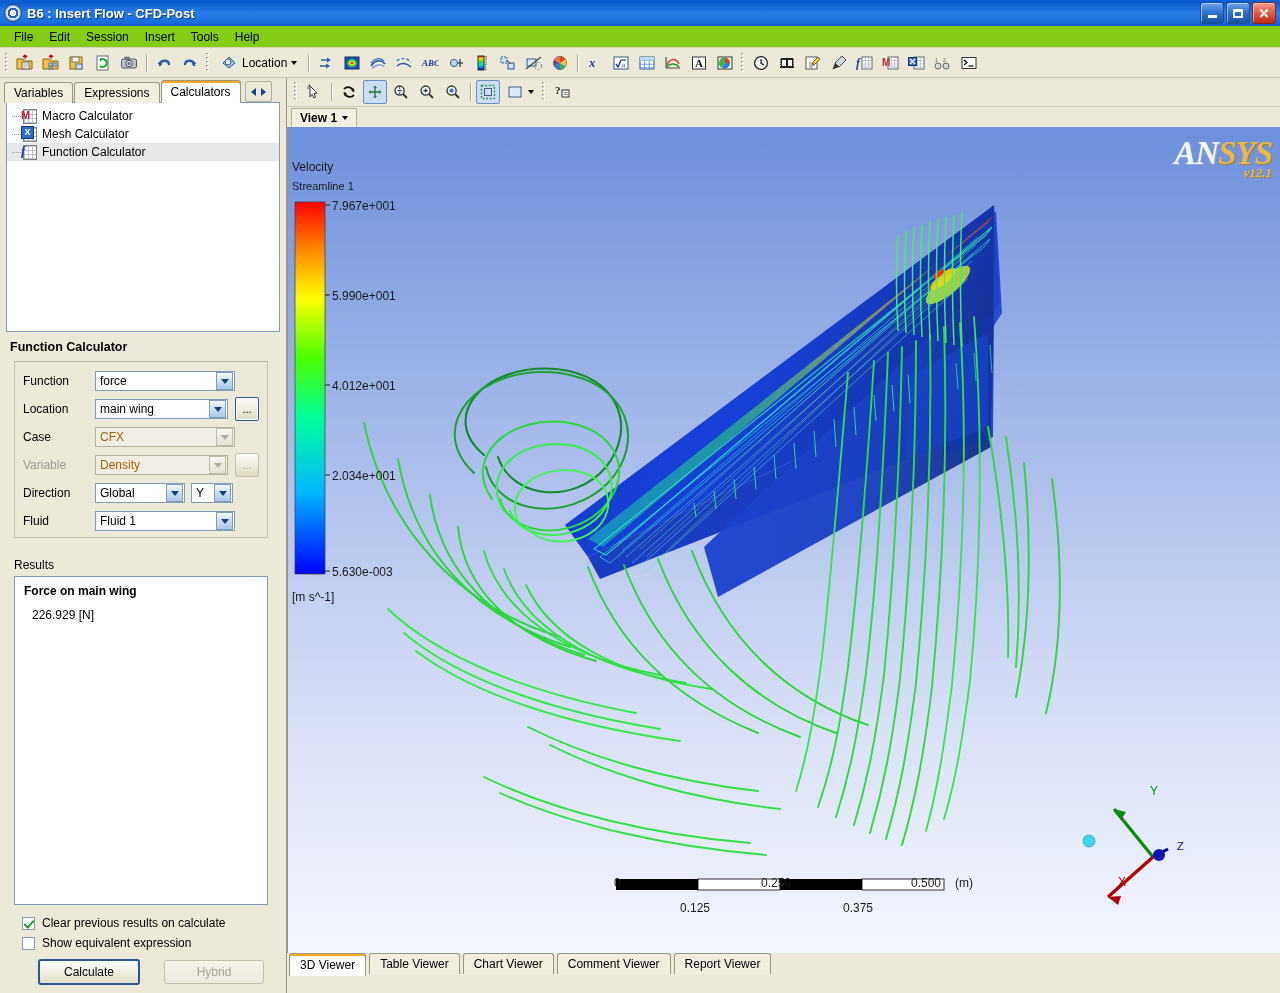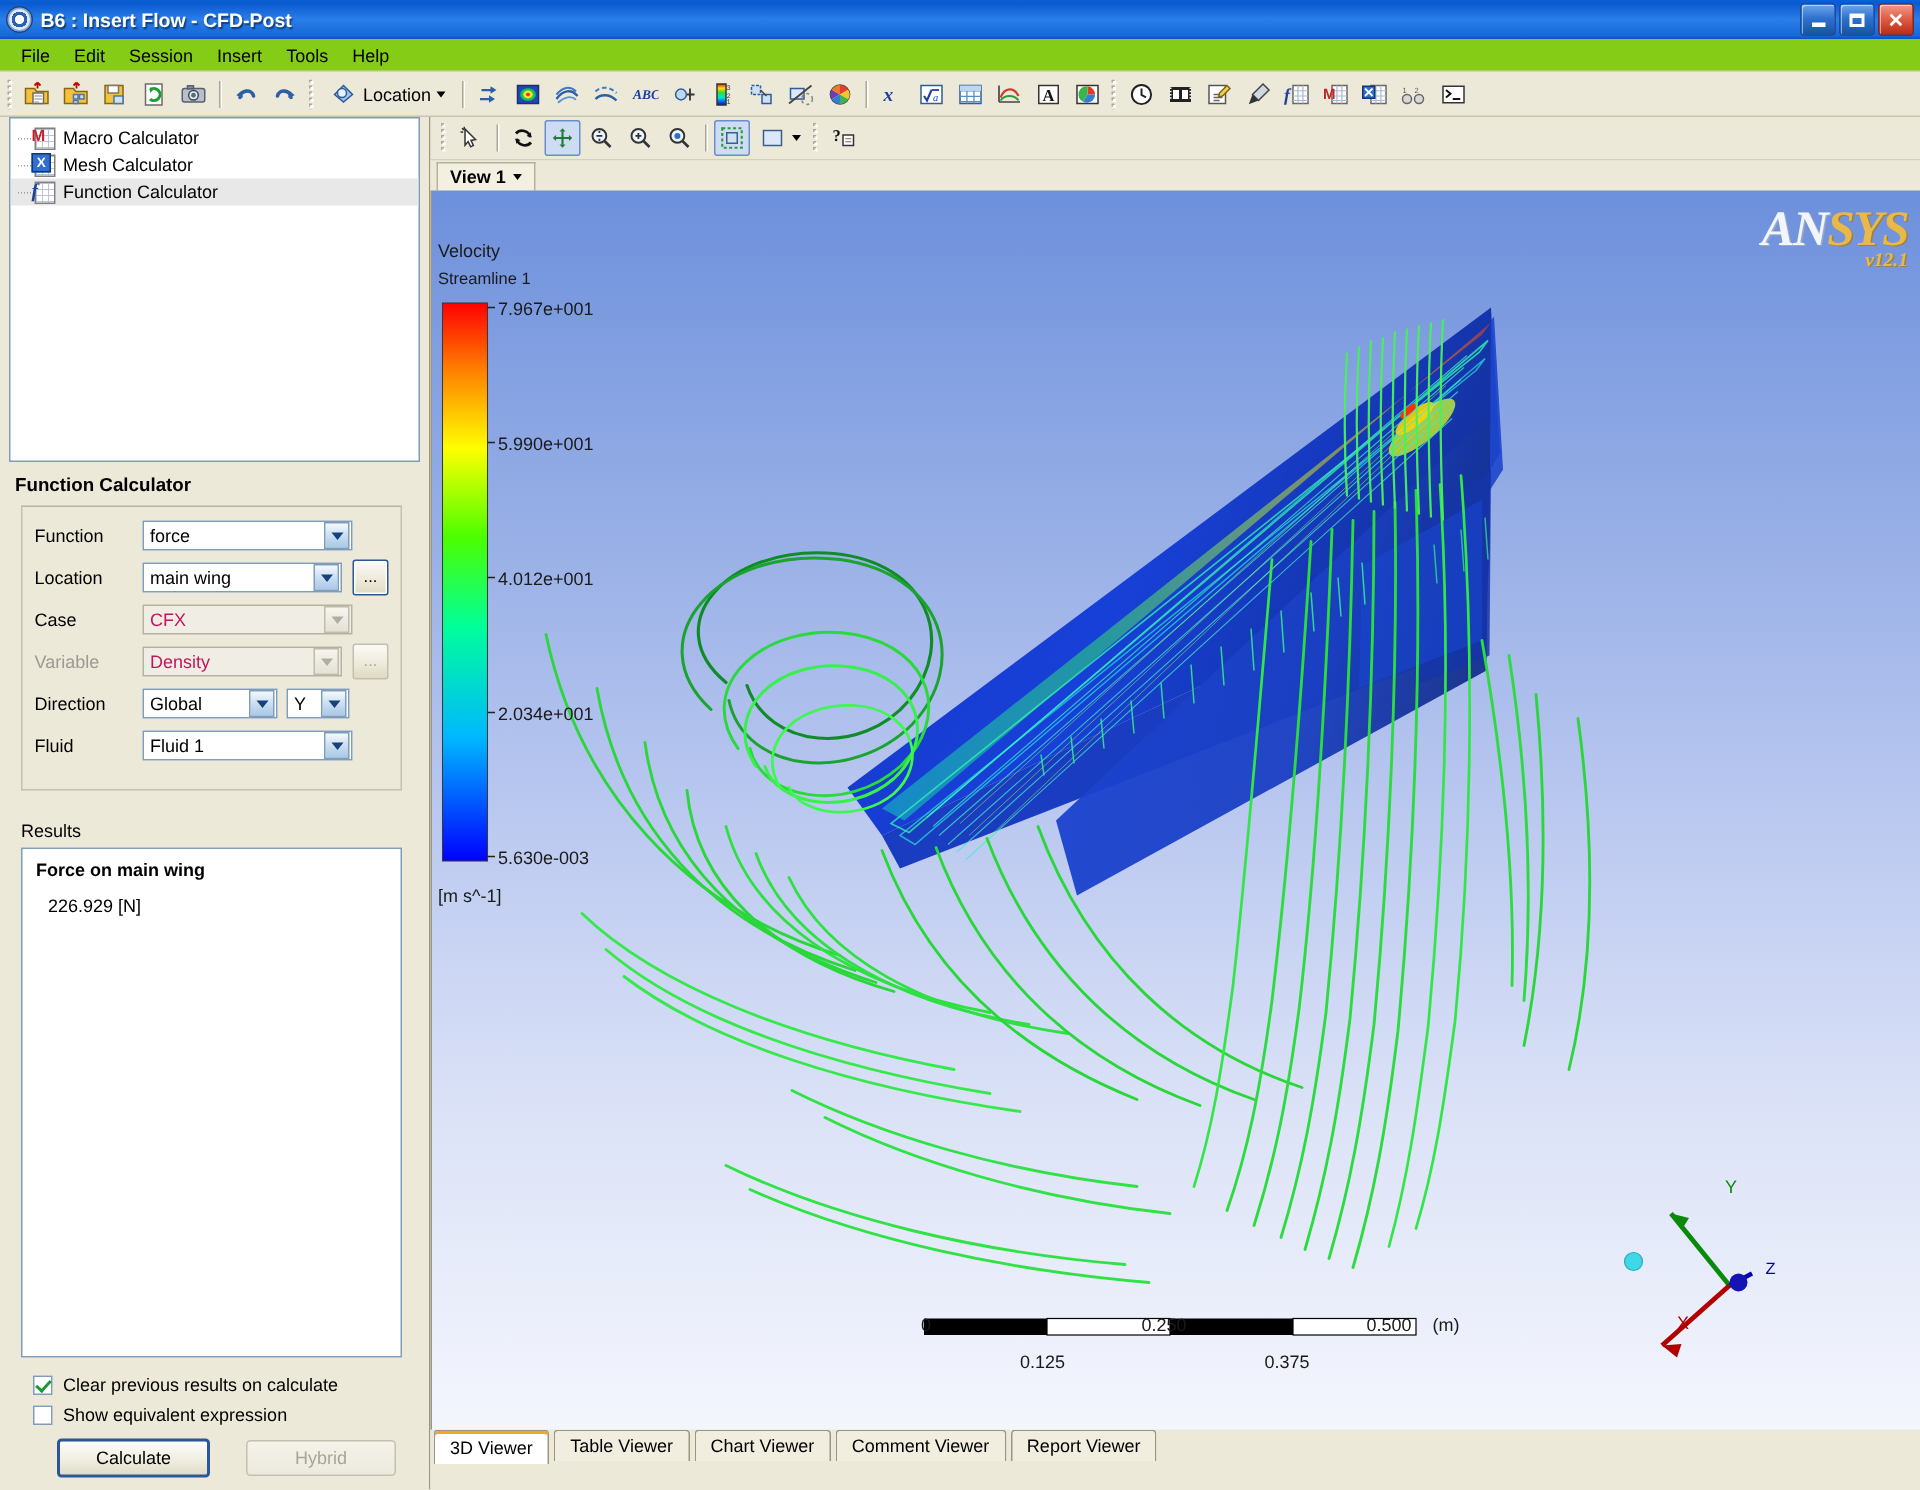--- a/index.html
+++ b/index.html
@@ -111,31 +111,31 @@
     background-image:linear-gradient(to right,#b9c4d6 1px,transparent 1px),linear-gradient(to bottom,#b9c4d6 1px,transparent 1px);
     background-size:4px 4px;
   }
   .ico-letter{position:absolute;left:0;top:0;font-size:11px;font-weight:bold;line-height:14px;z-index:2;}
 
   
   .panel{flex:1 1 auto;display:flex;flex-direction:column;padding:8px 8px 0 10px;min-height:0;}
   .panel-title{font-weight:bold;font-size:12.5px;margin-bottom:7px;}
   .groupbox{
     border:1px solid #c6c2ad;border-top-color:#b8b4a0;background:transparent;
-    padding:8px 8px 18px 8px;margin:0 10px 0 4px;
+    padding:8px 8px 5px 8px;margin:0 10px 0 4px;
   }
   .frow{display:flex;align-items:center;height:22px;margin-bottom:6px;}
   .frow:last-child{margin-bottom:0;}
   .flabel{width:72px;flex:0 0 72px;font-size:12px;}
   .flabel.dim{color:#9b9b94;}
   .combo{
     height:20px;border:1px solid #7f9db9;background:#fff;display:flex;align-items:center;
     justify-content:space-between;padding-left:4px;font-size:12px;box-sizing:border-box;
   }
-  .combo.dis{background:#f0eee4;border-color:#b6b2a2;color:#be185d;}
+  .combo.dis{background:#f0eee4;border-color:#b6b2a2;color:#a16207;}
   .combo .cval{white-space:nowrap;overflow:hidden;}
   .cbtn{
     width:17px;height:18px;flex:0 0 17px;margin:0 1px 0 2px;
     background:linear-gradient(to bottom,#f6fafe,#cfe0f3 45%,#a9c8e8);
     border:1px solid #7f9db9;display:flex;align-items:center;justify-content:center;box-sizing:border-box;
   }
   .combo.dis .cbtn{background:linear-gradient(to bottom,#f6f5ef,#e4e1d4);border-color:#c0bcaa;}
   .dncaret{width:0;height:0;border-left:4px solid transparent;border-right:4px solid transparent;border-top:5px solid #16427c;}
   .combo.dis .dncaret{border-top-color:#b1ada0;}
   .ellip{
@@ -514,20 +514,29 @@
       <path d="M4 6l3 2.5L4 11" fill="none" stroke="#111" stroke-width="1.3"></path>
       <path d="M8.5 12h5" stroke="#111" stroke-width="1.3"></path>
         </svg>
       </div>
   </div>
 
   <div class="body">
 
     <div class="left-pane">
 
+      <div class="tabstrip">
+        <div class="tab">Variables</div>
+        <div class="tab">Expressions</div>
+        <div class="tab active">Calculators</div>
+        <div class="tabnav">
+          <span class="chev l"></span>
+          <span class="chev r"></span>
+        </div>
+      </div>
 
       <div class="tree">
         <div class="tree-row">
           <span class="tree-dots"></span>
           <span class="tree-ico">
             <span class="grid-ico"></span>
               <span class="ico-letter" style="color:#c0272d">M</span>
           </span>
           <span>Macro Calculator</span>
         </div>

